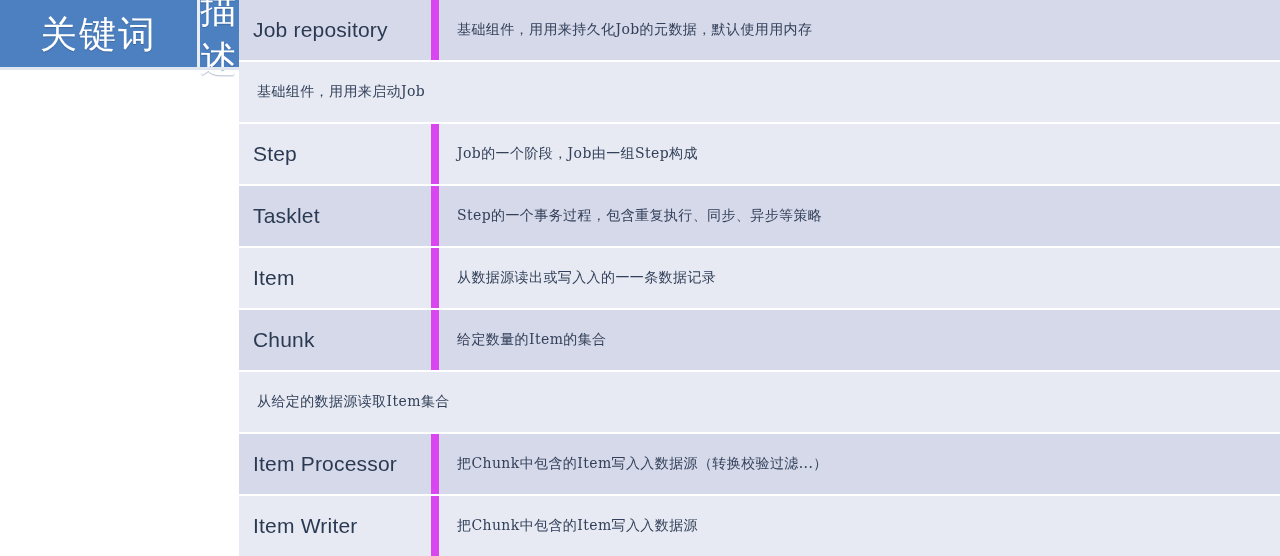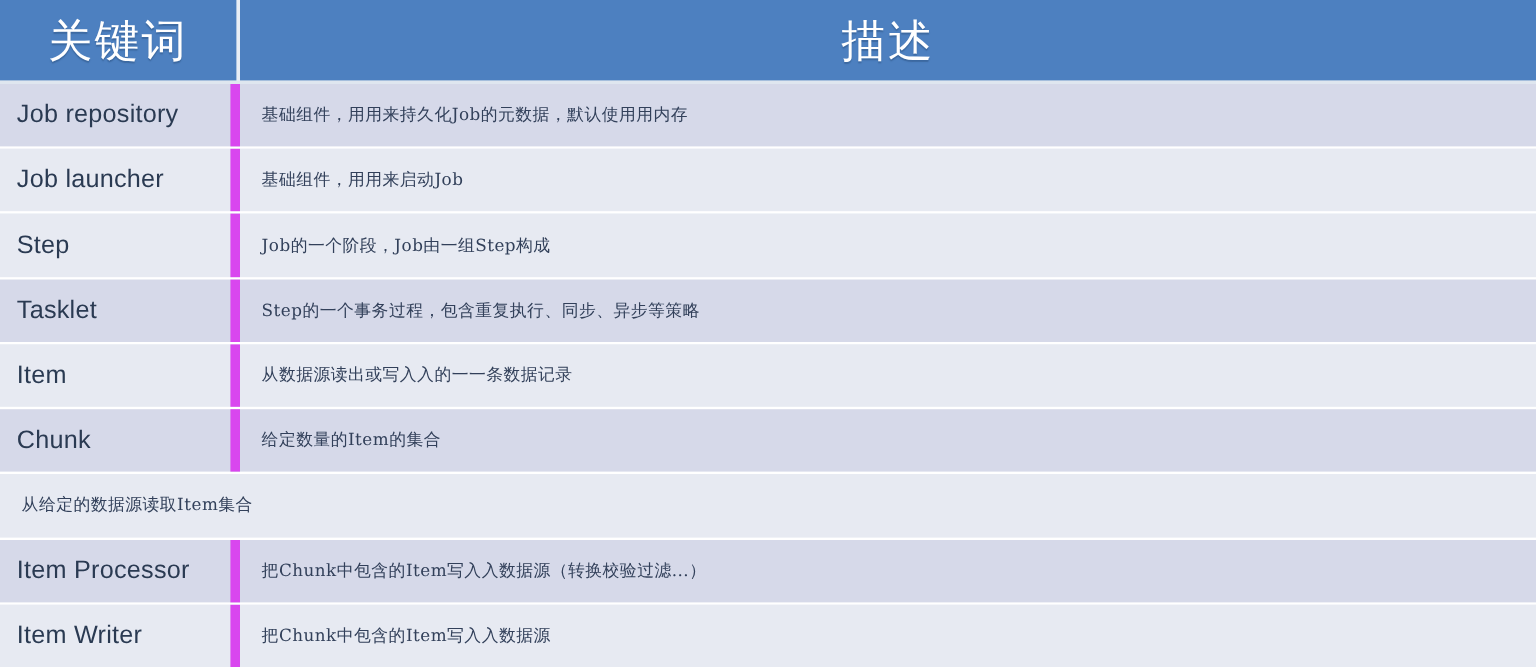--- a/index.html
+++ b/index.html
@@ -11,21 +11,21 @@
     width: 1280px;
     height: 556px;
     font-family: "Liberation Sans", "DejaVu Sans", sans-serif;
     overflow: hidden;
   }
 
   .table-wrap {
     width: 1280px;
     height: 556px;
     display: flex;
-    flex-direction: column;
+    flex-direction: row;
     background: #ffffff;
   }
 
   
   .thead {
     display: flex;
     height: 70px;
     flex: 0 0 70px;
     background: #4d80c0;
     position: relative;
@@ -117,21 +117,20 @@
   </div>
 
   <div class="tbody">
 
     <div class="tr odd">
       <div class="td td-key">Job repository</div>
       <div class="td td-desc">基础组件，用用来持久化Job的元数据，默认使用用内存</div>
     </div>
 
     <div class="tr even">
-      <div class="td td-key">Job launcher</div>
       <div class="td td-desc">基础组件，用用来启动Job</div>
     </div>
 
 
     <div class="tr even">
       <div class="td td-key">Step</div>
       <div class="td td-desc">Job的一个阶段，Job由一组Step构成</div>
     </div>
 
     <div class="tr odd">

